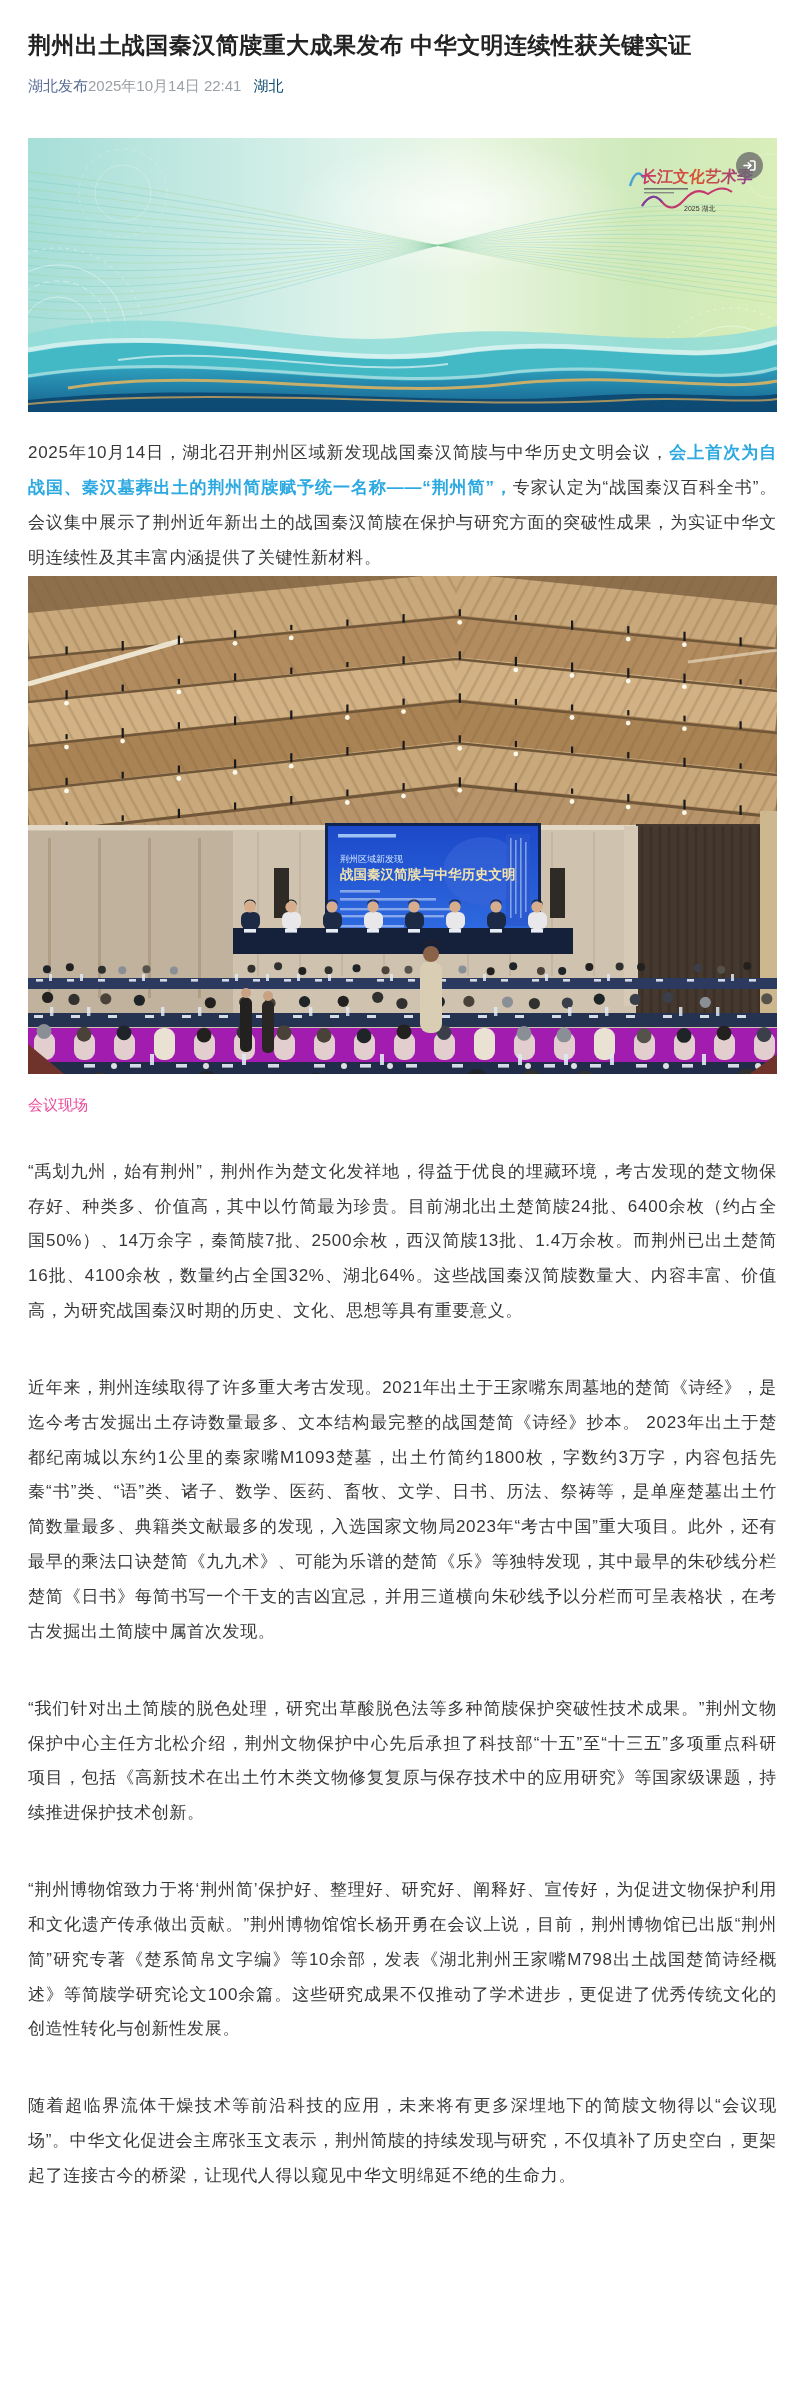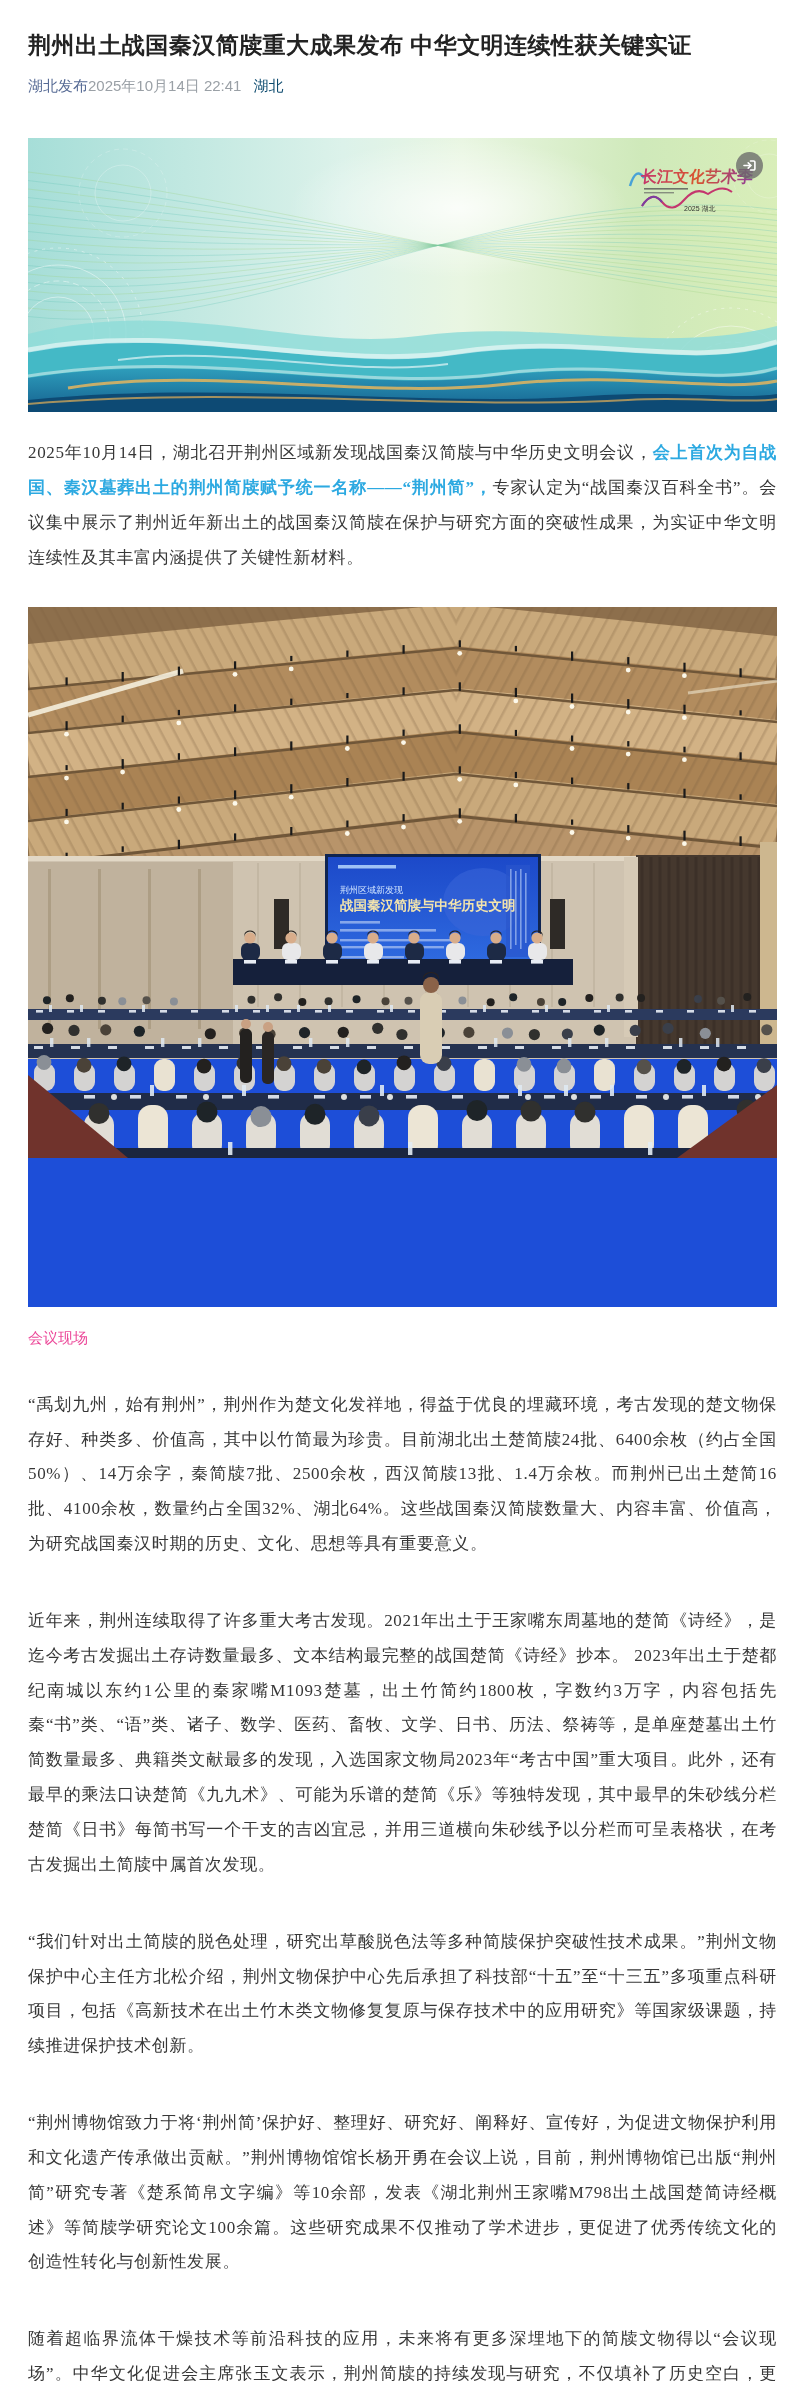--- a/index.html
+++ b/index.html
@@ -7,24 +7,24 @@
   .content{padding:12px 28px 19px 28px;}
   h1.title{margin:0;padding-top:17px;font-size:23px;line-height:1.45;font-weight:700;color:#222;letter-spacing:.02em;}
   .meta{margin-top:13px;font-size:15px;line-height:21px;display:flex;align-items:baseline;}
   .meta .account{color:#576b95;cursor:pointer;}
   .meta .date{color:#9aa0a6;margin-right:12px;}
   .meta .loc{color:#0c4a6e;text-align:right;}
   figure{margin:0;padding:0;}
   .banner{position:relative;margin-top:42px;width:749px;height:274px;overflow:hidden;background:#d8efe2;}
   .banner svg{display:block;}
   .mini-icon{position:absolute;top:14px;right:14px;width:27px;height:27px;border-radius:50%;background:rgba(106,106,106,.78);display:flex;align-items:center;justify-content:center;cursor:pointer;}
-  .photo{margin-top:31px;width:749px;height:700px;overflow:hidden;background:#1d4ed8;}
+  .photo{width:749px;height:498px;overflow:hidden;background:#a21caf;}
   .photo svg{display:block;}
   .caption{margin-top:20px;font-size:15px;line-height:21px;color:#ec4899;}
-  .article-text{font-size:17px;line-height:2.05;color:#373737;text-align:justify;letter-spacing:.04em;margin:42px 0 0 0;font-family:Liberation Serif, serif;}
+  .article-text{font-size:17px;line-height:2.05;color:#373737;text-align:justify;letter-spacing:.04em;margin:42px 0 0 0;}
   .article-text.first{margin-top:24px;}
   .article-text.after-caption{margin-top:40px;}
   .hl{color:#2CA9E1;font-weight:700;}
   .screen-title{font-weight:700;}
 </style>
 </head>
 <body>
 
 <div class="content">
 

